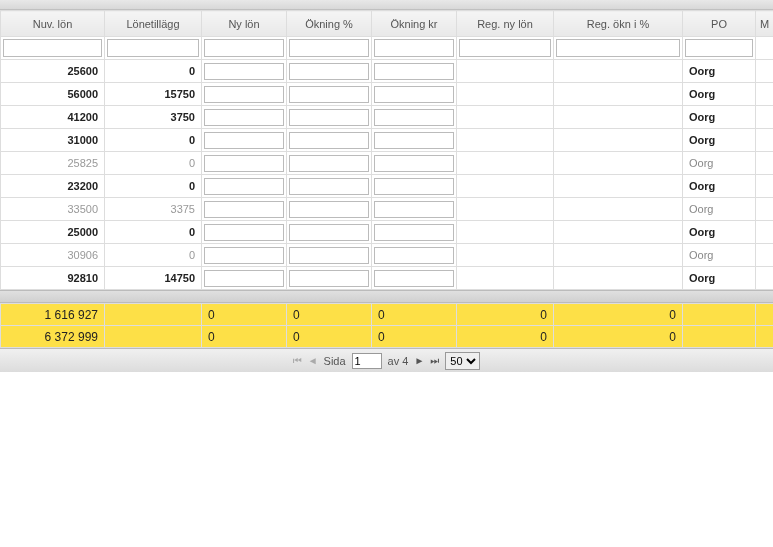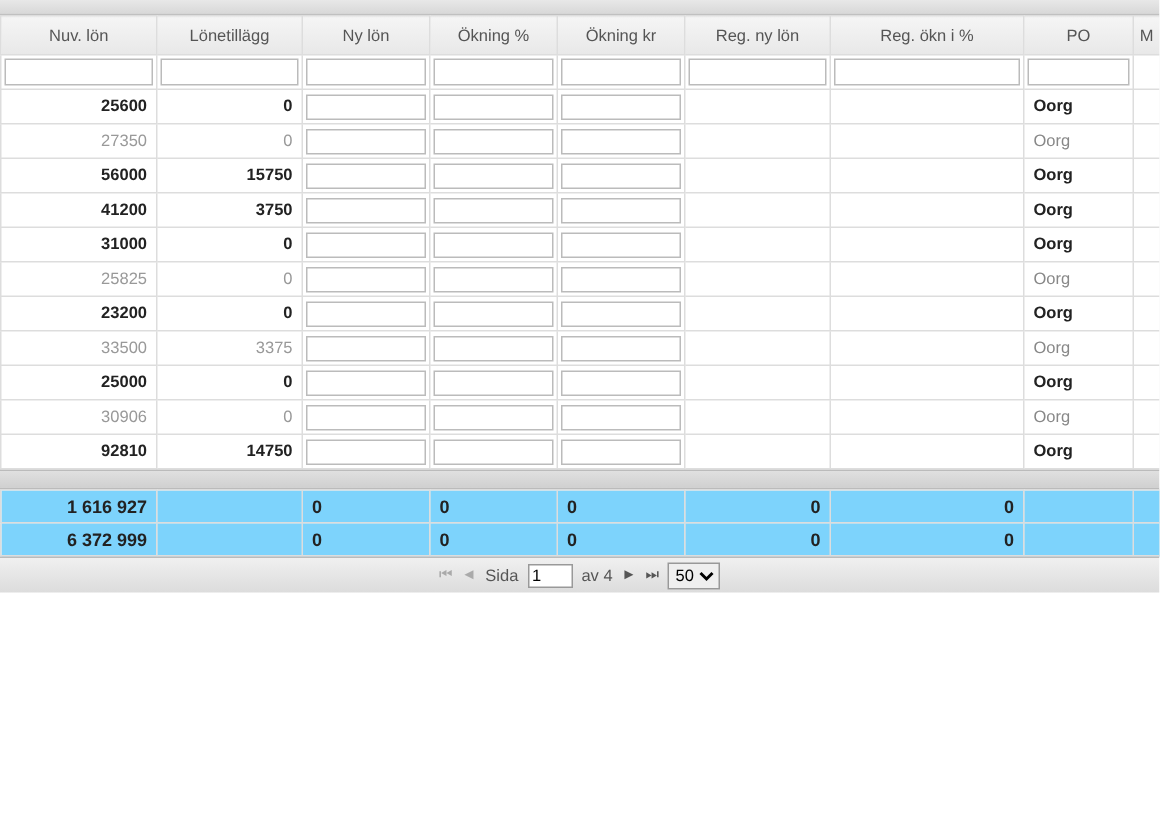--- a/index.html
+++ b/index.html
@@ -12,21 +12,21 @@
 .filter-row td { background: #fff; padding: 2px; }
 .filter-row input { width: 100%; height: 18px; border: 1px solid #bbb; font-size: 11px; padding: 0 2px; }
 .data-row td { background: #fff; text-align: right; padding: 0 6px; font-size: 11px; }
 .data-row td.bold { font-weight: bold; color: #222; }
 .data-row td.dim { color: #999; }
 .data-row td.po { text-align: left; color: #888; }
 .data-row td.po.bold { color: #222; font-weight: bold; }
 .data-row td.inputcell { padding: 2px; text-align: left; }
 .data-row td.inputcell input { width: 100%; height: 17px; border: 1px solid #bbb; font-size: 11px; }
 .sumbar { height: 13px; background: linear-gradient(to bottom, #e0e0e0, #d0d0d0); border-top: 1px solid #bbb; border-bottom: 1px solid #bbb; }
-.totals-row td { background: #7dd3fc; font-weight: bold; text-align: left; padding: 0 6px; font-size: 12px; height: 22px; color: #222; }
+.totals-row td { background: #fde047; font-weight: normal; text-align: left; padding: 0 6px; font-size: 12px; height: 22px; color: #222; }
 .totals-row td.right { text-align: right; }
 .pager { height: 24px; background: linear-gradient(to bottom, #f0f0f0, #dcdcdc); border-top: 1px solid #bbb; display: flex; align-items: center; justify-content: center; gap: 6px; font-size: 11px; color: #555; }
 .pager .nav { color: #aaa; cursor: pointer; font-size: 10px; user-select: none; }
 .pager .nav.active { color: #555; }
 .pager input { width: 30px; height: 16px; border: 1px solid #999; font-size: 11px; text-align: left; padding: 0 2px; }
 .pager select { height: 18px; border: 1px solid #999; font-size: 11px; }
 .col-nuv { width: 104px; }
 .col-lone { width: 97px; }
 .col-ny { width: 85px; }
 .col-opct { width: 85px; }
@@ -84,31 +84,20 @@
           <td class="bold">0</td>
           <td class="inputcell"><input style=""></td>
           <td class="inputcell"><input style=""></td>
           <td class="inputcell"><input style=""></td>
           <td></td>
           <td></td>
           <td class="po bold">Oorg</td>
           <td></td>
         </tr>
         <tr class="data-row">
-          <td class="dim">27350</td>
-          <td class="dim">0</td>
-          <td class="inputcell"><input style=""></td>
-          <td class="inputcell"><input style=""></td>
-          <td class="inputcell"><input style=""></td>
-          <td></td>
-          <td></td>
-          <td class="po ">Oorg</td>
-          <td></td>
-        </tr>
-        <tr class="data-row">
           <td class="bold">56000</td>
           <td class="bold">15750</td>
           <td class="inputcell"><input style=""></td>
           <td class="inputcell"><input style=""></td>
           <td class="inputcell"><input style=""></td>
           <td></td>
           <td></td>
           <td class="po bold">Oorg</td>
           <td></td>
         </tr>

